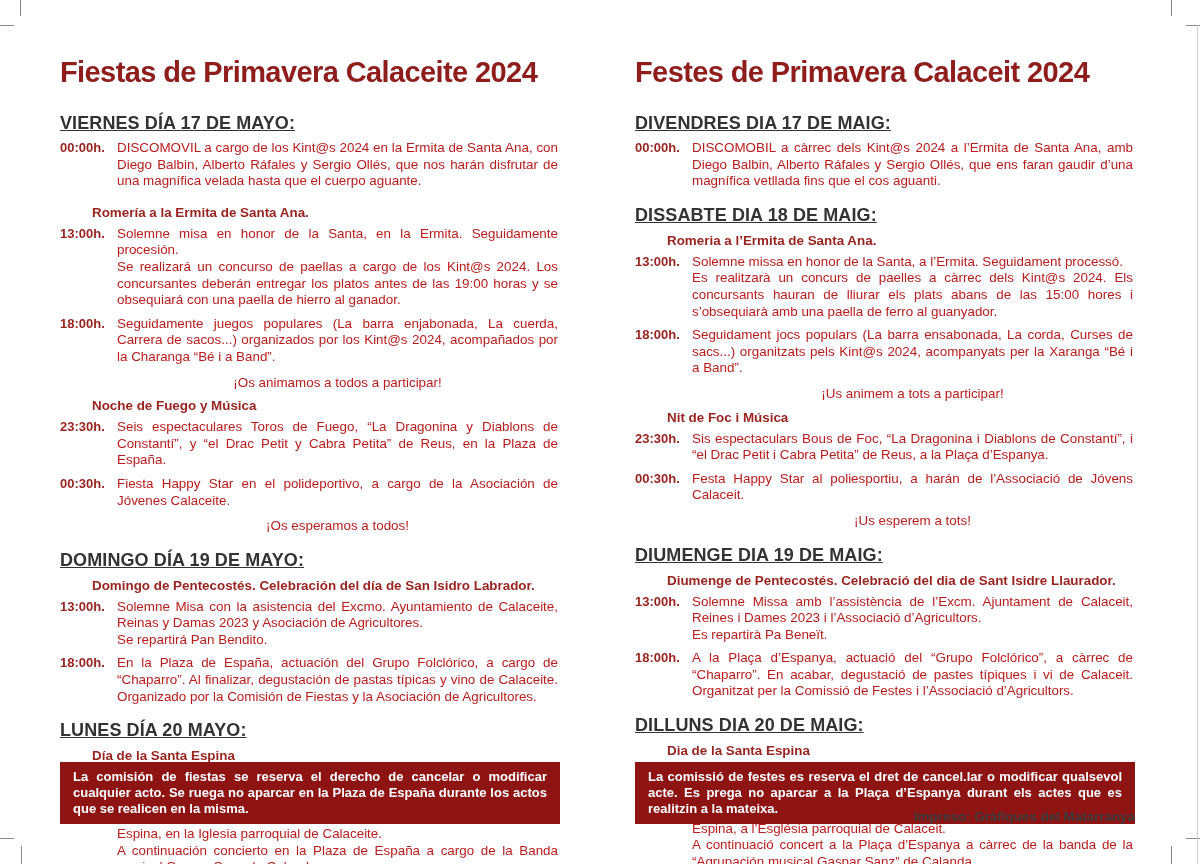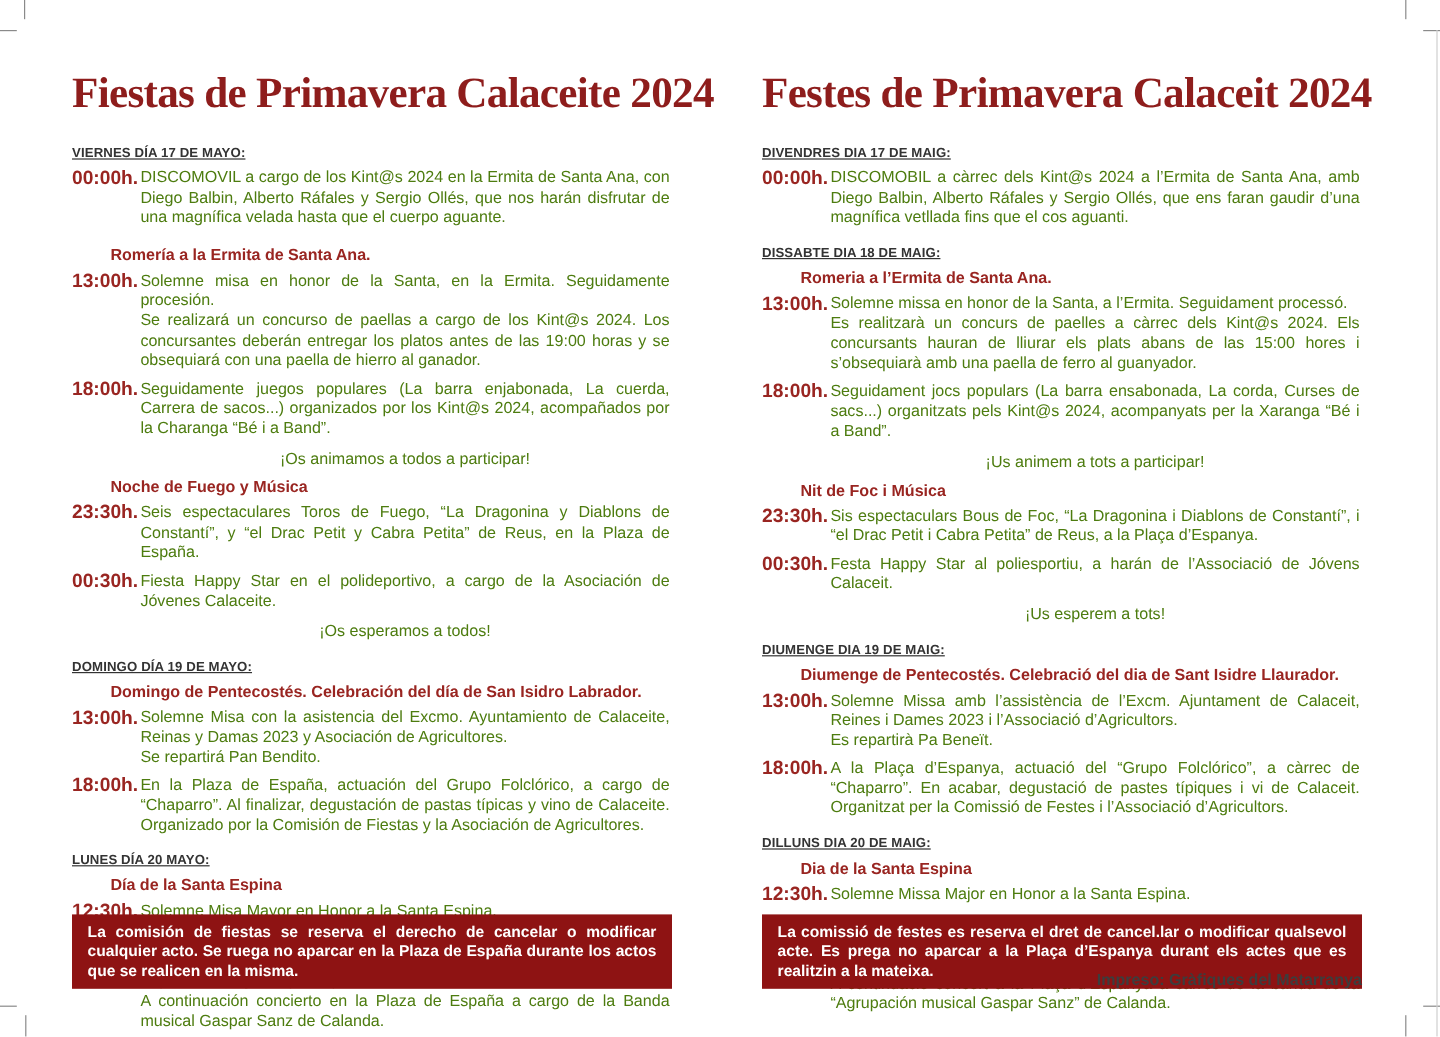--- a/index.html
+++ b/index.html
@@ -16,61 +16,61 @@
   .edge-line { position:absolute; background:#cfcfcf; }
 
   .columns {
     position:absolute; top:56px; left:60px;
     display:flex; gap:77px;
   }
   .column { position:relative; width:498px; height:760px; }
 
   .col-title {
     margin:0 0 24px 0;
-    font-family:Liberation Serif, serif;
+    font-family:Liberation Sans, sans-serif;
     font-weight:700;
-    font-size:36px;
+    font-size:29px;
     letter-spacing:-0.6px;
     white-space:nowrap;
     color:#8e1d1c;
   }
 
   .day-section { margin:0 0 15px 0; }
   .day-heading {
     margin:15px 0 5px 0;
-    font-size:11px;
+    font-size:18px;
     font-weight:bold;
     color:#333333;
     text-decoration:underline;
     letter-spacing:0.1px;
   }
   .day-section:first-of-type .day-heading { margin-top:0; }
 
   .subheading {
     margin:7px 0 4px 0;
     font-size:13.4px;
     font-weight:bold;
     color:#992521;
     padding-left:32px;
   }
 
   .event-row { display:flex; margin:6px 0 7px 0; }
   .event-time {
     flex:0 0 57px;
-    font-size:16px;
+    font-size:13px;
     font-weight:bold;
     color:#992521;
   }
   .event-text {
     flex:1; margin:0;
     font-size:13.4px;
     line-height:16.6px;
     text-align:justify;
     white-space:pre-line;
-    color:#4d7c0f;
+    color:#b91c1c;
   }
   .event-row.note { margin-top:9px; }
   .event-row.note .event-text { text-align:center; }
 
   .notice {
     position:absolute; top:706px; left:0; right:-2px;
     background:#8e1313;
     color:#ffffff;
     font-weight:bold;
     font-size:13px;

